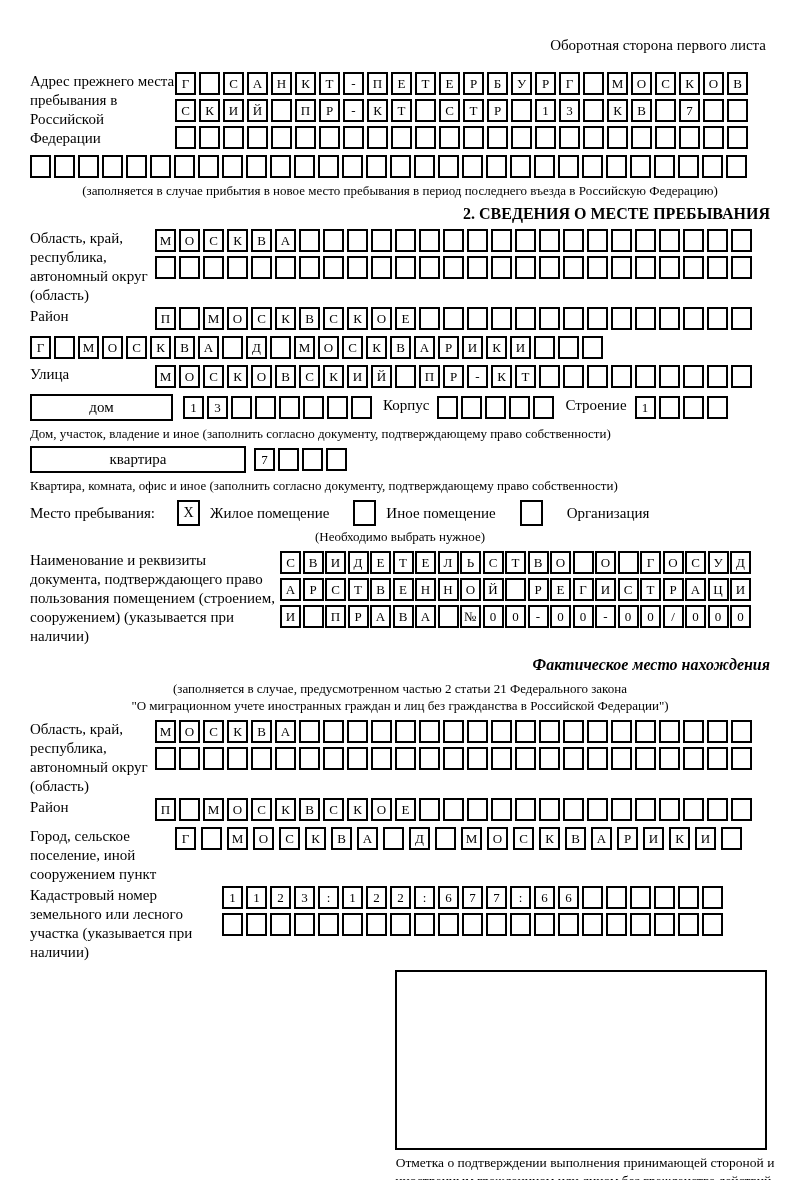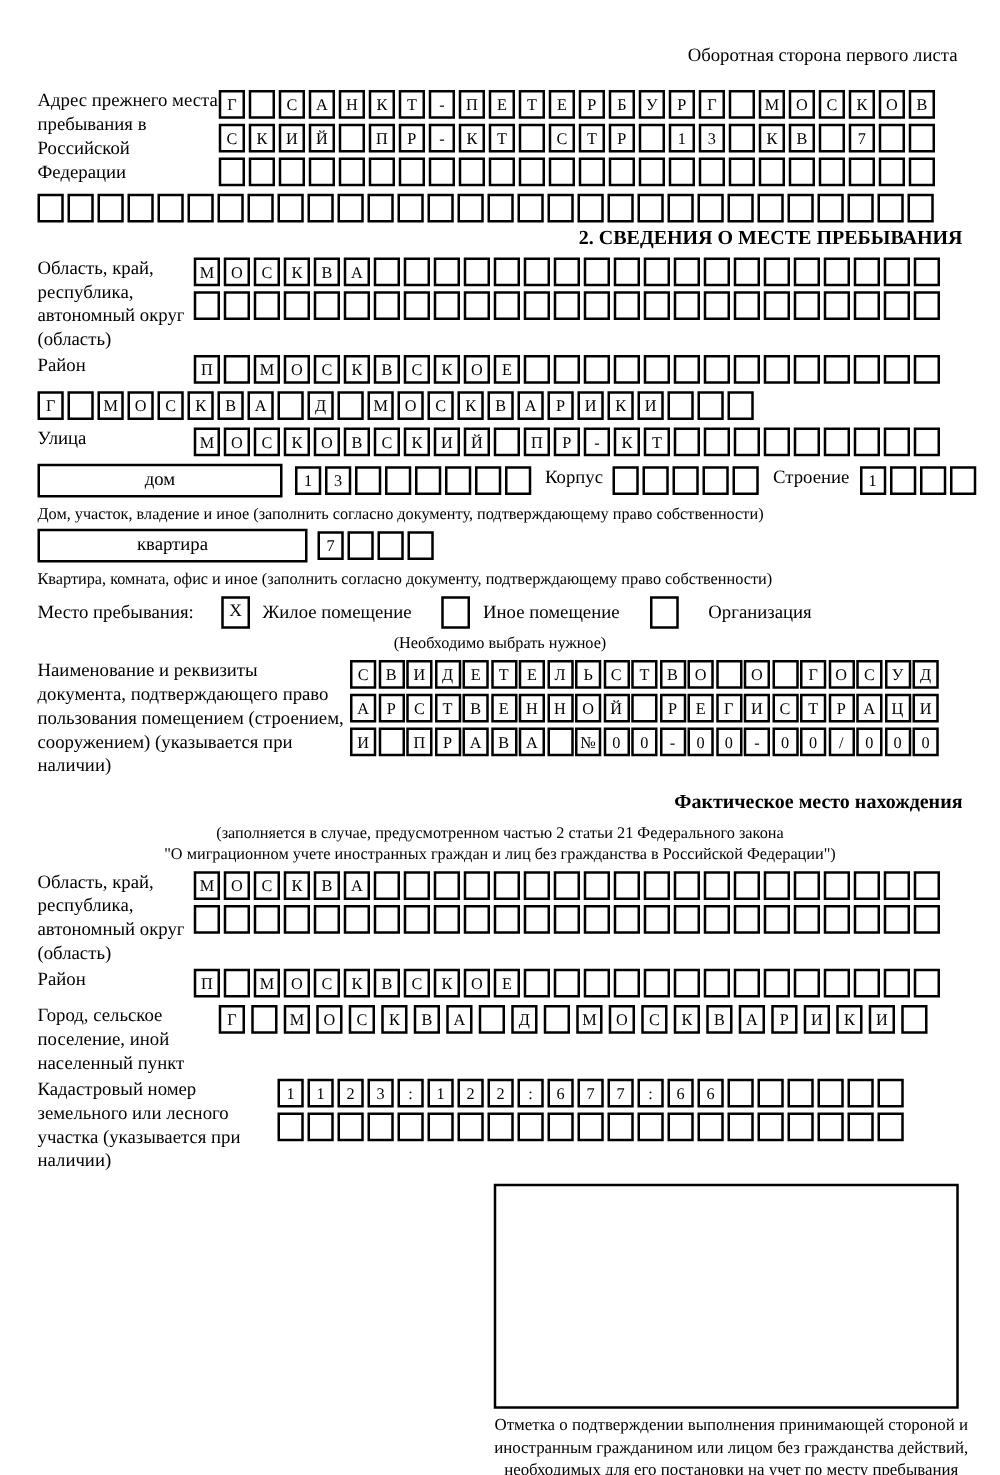--- a/index.html
+++ b/index.html
@@ -13,21 +13,21 @@
   .boxrow{display:flex;flex-wrap:nowrap;margin-bottom:4px;}
   .cell{box-sizing:border-box;flex:0 0 auto;width:21px;height:23px;border:2px solid #000;
         margin-right:3px;font-size:13px;line-height:19px;text-align:center;background:#fff;}
   .doc .cell{margin-right:1.5px;}
   .wide .cell{margin-right:5px;}
   .note{font-size:13px;line-height:17px;}
   .center{text-align:center;}
   .sect-title{font-size:16px;font-weight:bold;text-align:right;margin:4px 0 6px 0;}
   .namedbox{box-sizing:border-box;border:2px solid #000;height:27px;font-size:15px;
             text-align:center;line-height:23px;background:#fff;flex:0 0 auto;}
-  .dom-box{width:196px;margin-right:10px;}
+  .dom-box{width:143px;margin-right:10px;}
   .kv-box{width:216px;margin-right:8px;}
   .inline-lbl{font-size:15px;line-height:27px;margin:0 8px;flex:0 0 auto;}
   .chk{box-sizing:border-box;display:inline-block;width:23px;height:26px;border:2px solid #000;
        font-size:14px;line-height:21px;text-align:center;vertical-align:middle;margin:0 10px;}
   .stay-row{display:flex;align-items:center;font-size:15px;margin:6px 0 2px 0;}
   .stay-lbl{margin-right:12px;}
   .opt-lbl{margin-right:14px;}
   .stamp-wrap{display:flex;margin-top:8px;}
   .stamp-spacer{width:365px;flex:0 0 auto;}
   .stamp-box{box-sizing:border-box;width:372px;height:180px;border:2px solid #000;background:#fff;}
@@ -149,20 +149,21 @@
       <span class="cell"></span>
       <span class="cell"></span>
       <span class="cell"></span>
       <span class="cell"></span>
       <span class="cell"></span>
       <span class="cell"></span>
       <span class="cell"></span>
       <span class="cell"></span>
       <span class="cell"></span>
     </div>
+  <div class="note center mb6">(заполняется в случае прибытия в новое место пребывания в период последнего въезда в Российскую Федерацию)</div>
 
   <div class="sect-title">2. СВЕДЕНИЯ О МЕСТЕ ПРЕБЫВАНИЯ</div>
 
   <div class="row">
     <div class="lbl w125">Область, край, республика, автономный округ (область)</div>
     <div class="col">
       <div class="boxrow">
           <span class="cell">М</span>
           <span class="cell">О</span>
           <span class="cell">С</span>
@@ -430,21 +431,21 @@
           <span class="cell">0</span>
           <span class="cell">0</span>
           <span class="cell">/</span>
           <span class="cell">0</span>
           <span class="cell">0</span>
           <span class="cell">0</span>
         </div>
     </div>
   </div>
 
-  <div class="sect-title" style="margin-top:10px;">Фактическое место нахождения</div>
+  <div class="sect-title" style="margin-top:10px;font-style:italic;">Фактическое место нахождения</div>
   <div class="note center">(заполняется в случае, предусмотренном частью 2 статьи 21 Федерального закона</div>
   <div class="note center mb6">"О миграционном учете иностранных граждан и лиц без гражданства в Российской Федерации")</div>
 
   <div class="row">
     <div class="lbl w125">Область, край, республика, автономный округ (область)</div>
     <div class="col">
       <div class="boxrow">
           <span class="cell">М</span>
           <span class="cell">О</span>
           <span class="cell">С</span>
@@ -526,21 +527,21 @@
         <span class="cell"></span>
         <span class="cell"></span>
         <span class="cell"></span>
         <span class="cell"></span>
         <span class="cell"></span>
         <span class="cell"></span>
       </div>
   </div>
 
   <div class="row">
-    <div class="lbl w145">Город, сельское поселение, иной населенный пункт</div>
+    <div class="lbl w145">Город, сельское поселение, иной сооружением пункт</div>
     <div class="boxrow wide">
         <span class="cell">Г</span>
         <span class="cell"></span>
         <span class="cell">М</span>
         <span class="cell">О</span>
         <span class="cell">С</span>
         <span class="cell">К</span>
         <span class="cell">В</span>
         <span class="cell">А</span>
         <span class="cell"></span>

